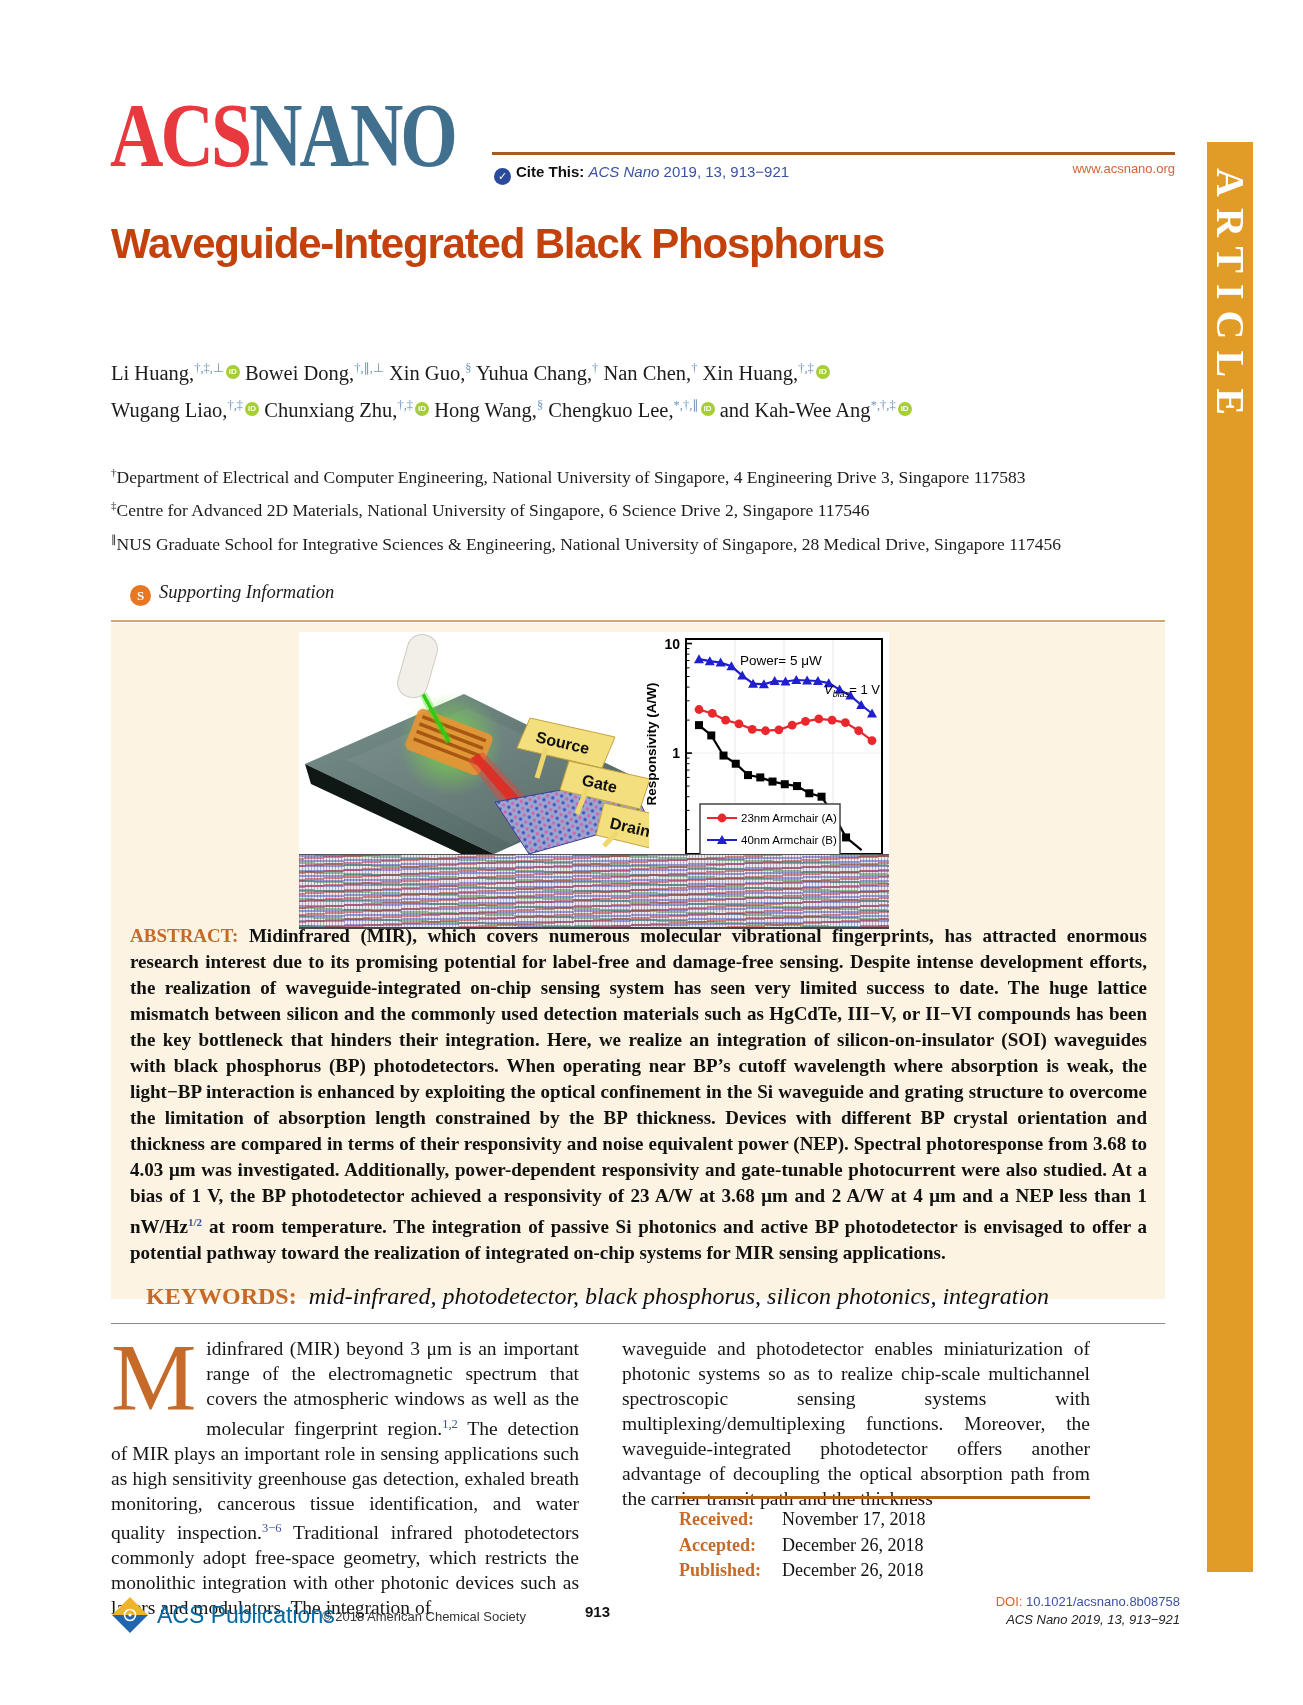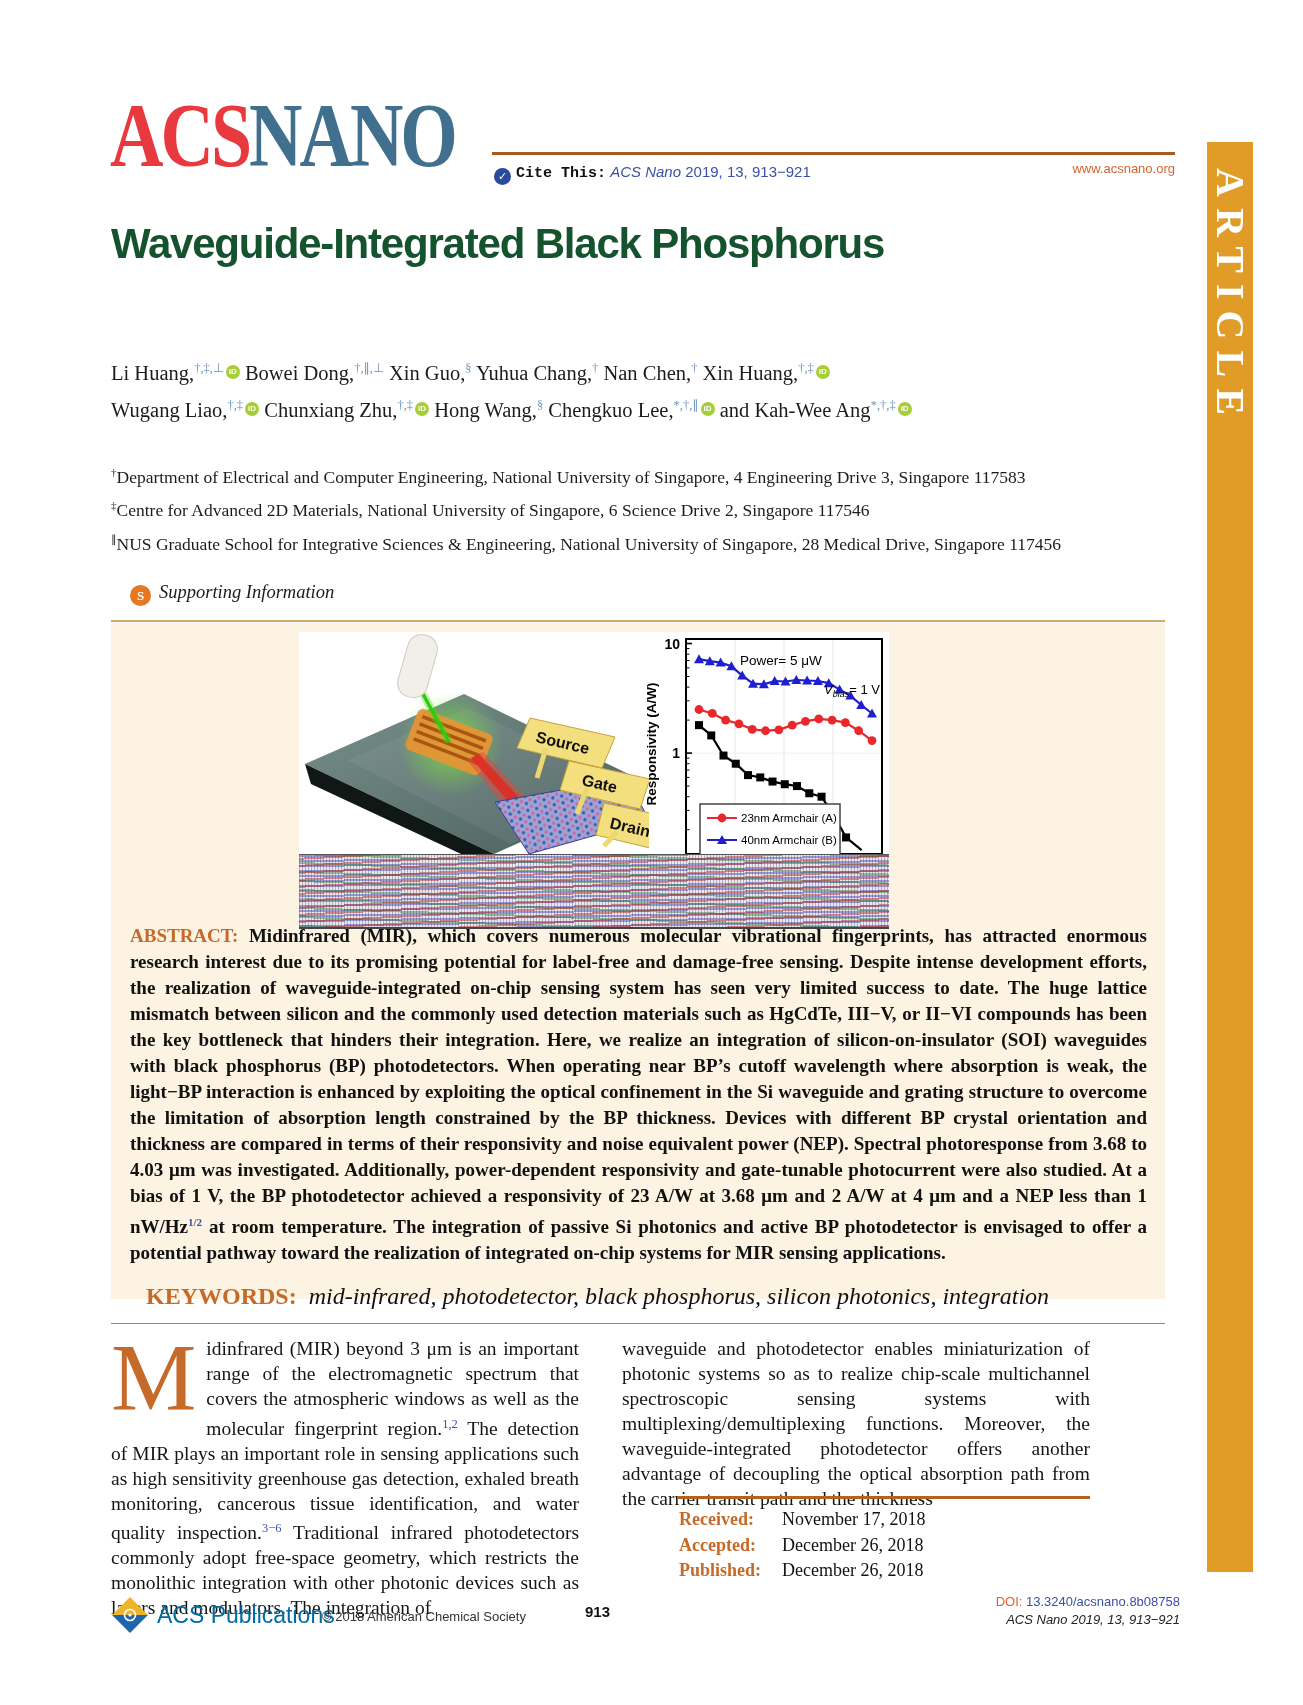--- a/index.html
+++ b/index.html
@@ -10,36 +10,36 @@
   .logo{position:absolute;left:110px;top:84px;white-space:nowrap;
         font-family:"Liberation Serif",serif;font-weight:bold;letter-spacing:-3px;
         transform:scaleY(1.22);transform-origin:top left;}
   .logo-acs{font-size:74px;color:var(--acs-red,#e8393f);}
   .logo-nano{font-size:74px;color:var(--nano-blue,#41708f);}
   .header-rule{position:absolute;left:492px;top:152px;width:683px;height:3px;background:#a85b20;}
   .cite-row{position:absolute;left:494px;top:163px;font-family:"Liberation Sans",sans-serif;
             font-size:15px;white-space:nowrap;}
   .cite-icon{display:inline-block;width:17px;height:17px;border-radius:50%;background:#2a4b9b;
              color:#fff;font-size:11px;line-height:17px;text-align:center;vertical-align:-3px;margin-right:5px;}
-  .cite-label{font-weight:bold;color:#111;font-family:Liberation Mono, monospace;}
+  .cite-label{font-weight:bold;color:#111;}
   .cite-ref{color:var(--link-blue,#3b51a3);}
   .cite-ref i{font-style:italic;}
   .website{position:absolute;right:128px;top:161px;font-family:"Liberation Sans",sans-serif;
            font-size:13px;color:var(--web-orange,#d9632e);text-decoration:none;}
 
   .article-bar{position:absolute;left:1207px;top:142px;width:46px;height:1430px;
                background:var(--bar-gold,#e09c26);}
   .article-text{display:block;writing-mode:vertical-rl;text-orientation:sideways;
                 font-family:"Liberation Serif",serif;font-weight:bold;font-size:40px;
                 color:#ffffff;letter-spacing:11px;margin:26px auto 0 auto;line-height:46px;text-align:left;}
 
   
   .title{position:absolute;left:111px;top:218px;margin:0;width:1000px;
          font-family:"Liberation Sans",sans-serif;font-weight:bold;font-size:42px;
-         line-height:51px;letter-spacing:-1.2px;color:#14532d;}
+         line-height:51px;letter-spacing:-1.2px;color:#c2410c;}
   .authors{position:absolute;left:111px;top:352px;width:1010px;font-size:20.5px;line-height:32px;}
   .au-sup{color:var(--dagger-blue,#6d95bd);font-size:12.5px;}
   .orcid{display:inline-block;width:14px;height:14px;border-radius:50%;
          background:var(--orcid-green,#a6ce39);color:#fff;font-family:"Liberation Sans",sans-serif;
          font-size:8px;font-weight:bold;line-height:14px;text-align:center;vertical-align:6px;margin-left:2px;}
 
   .affiliations{position:absolute;left:111px;top:438px;width:1010px;font-size:17.5px;line-height:28.5px;margin-top:20px;}
   .affil-line sup{font-size:11px;}
 
   .supporting{position:absolute;left:130px;top:582px;font-size:18.5px;font-style:italic;}
@@ -312,17 +312,17 @@
       <polygon points="19,1 37,19 1,19" fill="#f0b32c"></polygon>
       <polygon points="1,19 37,19 19,37" fill="#2166ad"></polygon>
       <circle cx="19" cy="19" r="5.5" fill="none" stroke="#fff" stroke-width="1.6"></circle>
       <circle cx="19" cy="19" r="1.6" fill="#fff"></circle>
     </svg>
     <span class="pub-logo-text">ACS Publications</span>
   </div>
   <div class="copyright">© 2018 American Chemical Society</div>
   <div class="page-num">913</div>
   <div class="doi-block">
-    <div><span class="doi-label">DOI:</span> <span class="doi-num">13.3240/acsnano.8b08758</span></div>
+    <div><span class="doi-label">DOI:</span> <span class="doi-num">10.1021/acsnano.8b08758</span></div>
     <div class="doi-cite">ACS Nano 2019, 13, 913−921</div>
   </div>
 
 </div>
 
 </body></html>

